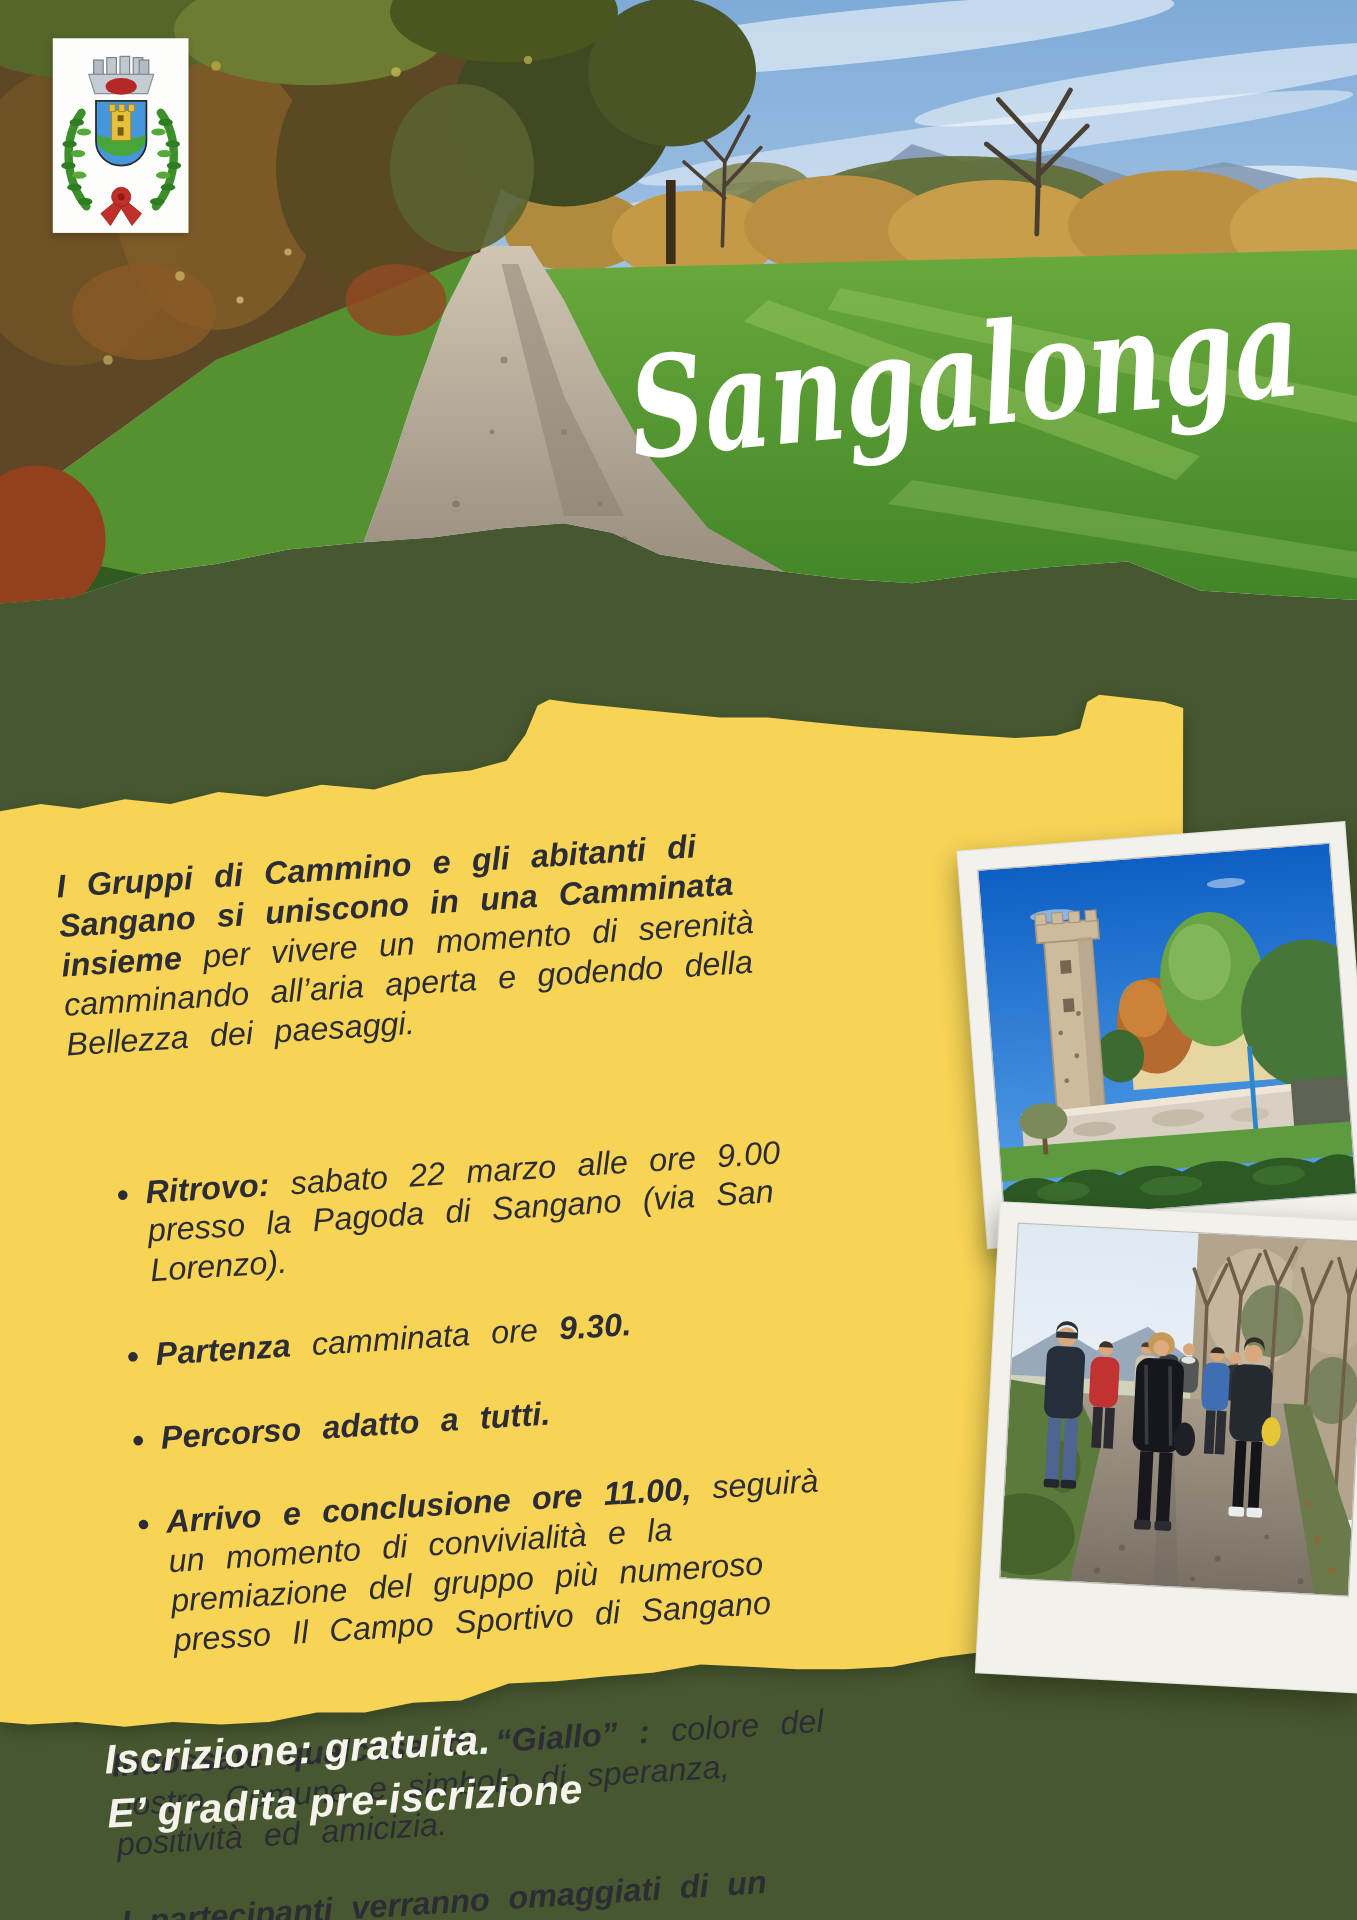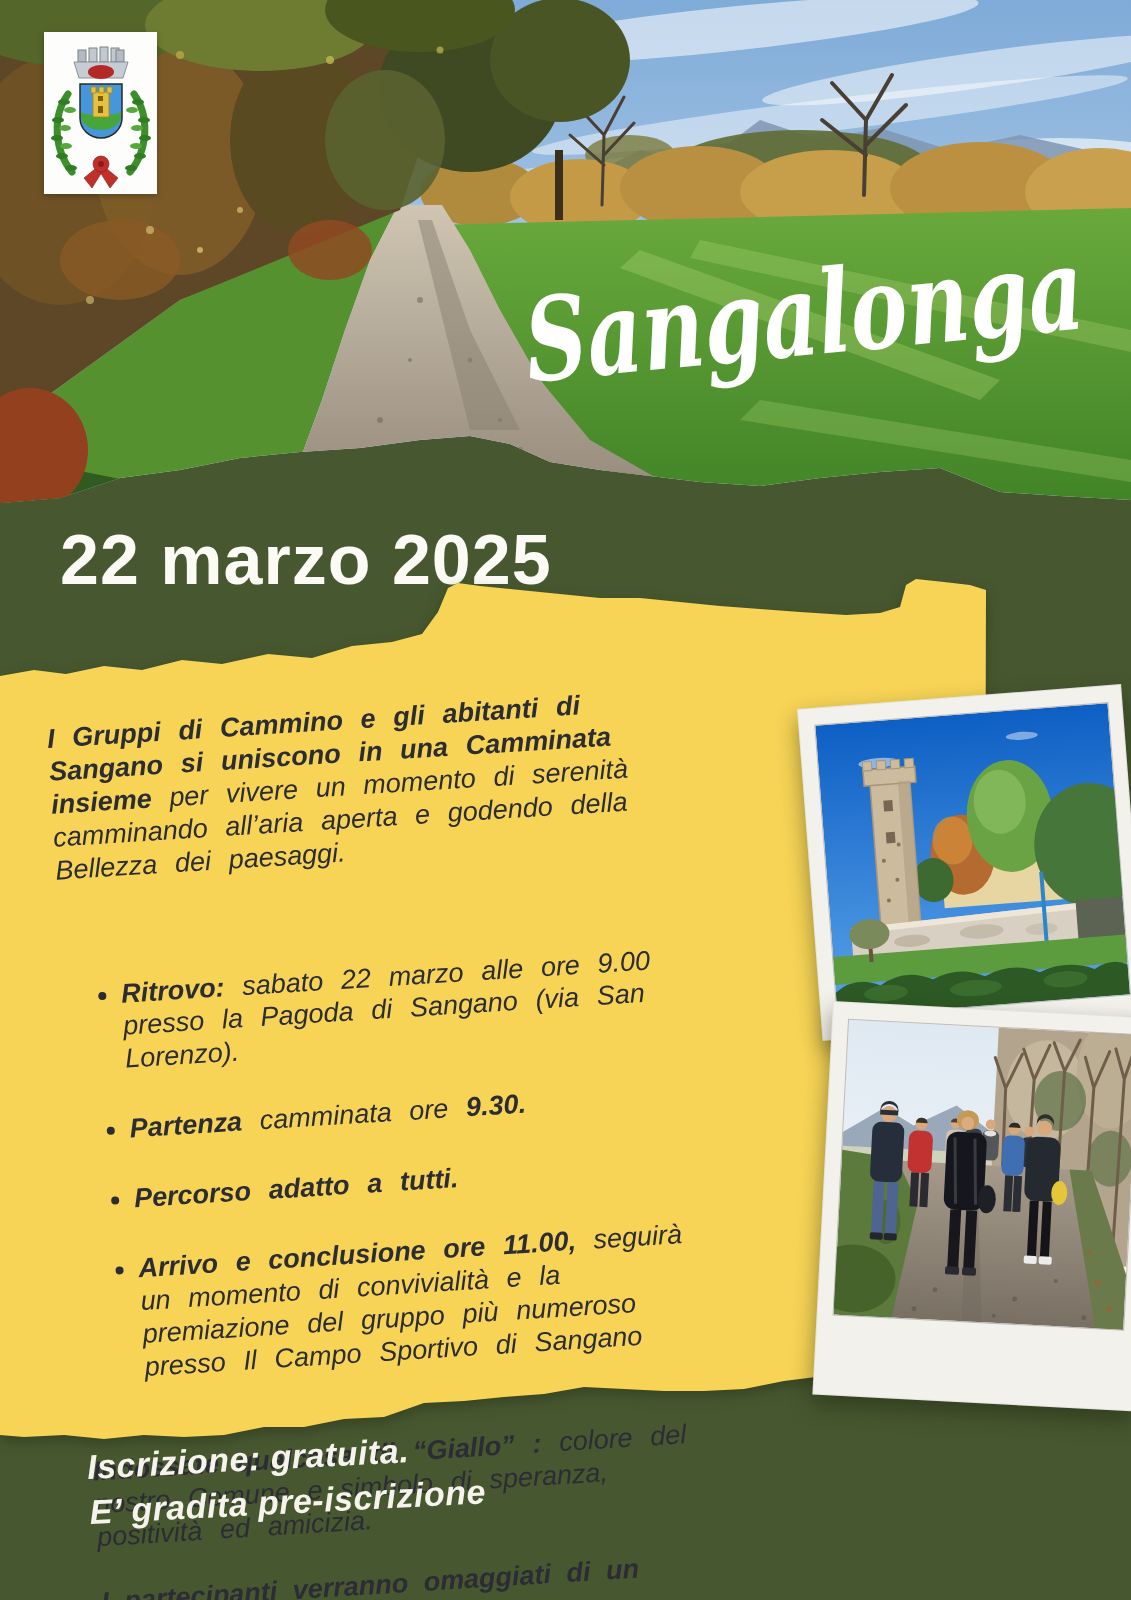--- a/index.html
+++ b/index.html
@@ -221,21 +221,20 @@
         <circle cx="57" cy="132" r="8"></circle>
         <circle cx="57" cy="132" r="3" fill="#8c1c1c" stroke="none"></circle>
       </g>
     </svg>
   </div>
 
   <svg class="script-title-svg" viewBox="0 0 620 210">
     <text x="310" y="140" text-anchor="middle" font-size="115" textLength="560" lengthAdjust="spacingAndGlyphs" transform="rotate(-5.5 310 110)">Sangalonga</text>
   </svg>
 
-  <div class="date-heading">22 marzo 2025</div>
 
   <svg class="paper-svg" width="1131" height="1600" viewBox="0 0 1131 1600">
     <path fill="#f7d456" style="filter:drop-shadow(0 5px 7px rgba(20,25,8,.35))" d="M0,676 L34,670 L66,674 L104,666 L142,670 L182,660 L222,664 L268,654 L312,658 L352,646 L392,642 L422,634 L438,612 L448,588 L458,583 L480,586 L520,590 L560,594 L600,598 L640,598 L680,602 L720,606 L760,609 L800,612 L846,615 L880,613 L900,607 L906,585 L916,579 L944,582 L970,585 L986,590
          L984,1372
          L944,1371 L904,1374 L864,1379 L824,1376 L784,1381 L744,1389 L704,1391 L664,1391 L624,1389 L584,1387 L544,1394 L504,1397 L464,1401 L424,1403 L384,1417 L344,1419 L304,1427 L264,1427 L224,1435 L184,1437 L144,1435 L104,1439 L64,1435 L24,1437 L0,1435 Z"></path>
   </svg>
 
   <div class="content">
     <p class="intro"><span class="b">I Gruppi di Cammino e gli abitanti di
 Sangano si uniscono in una Camminata

